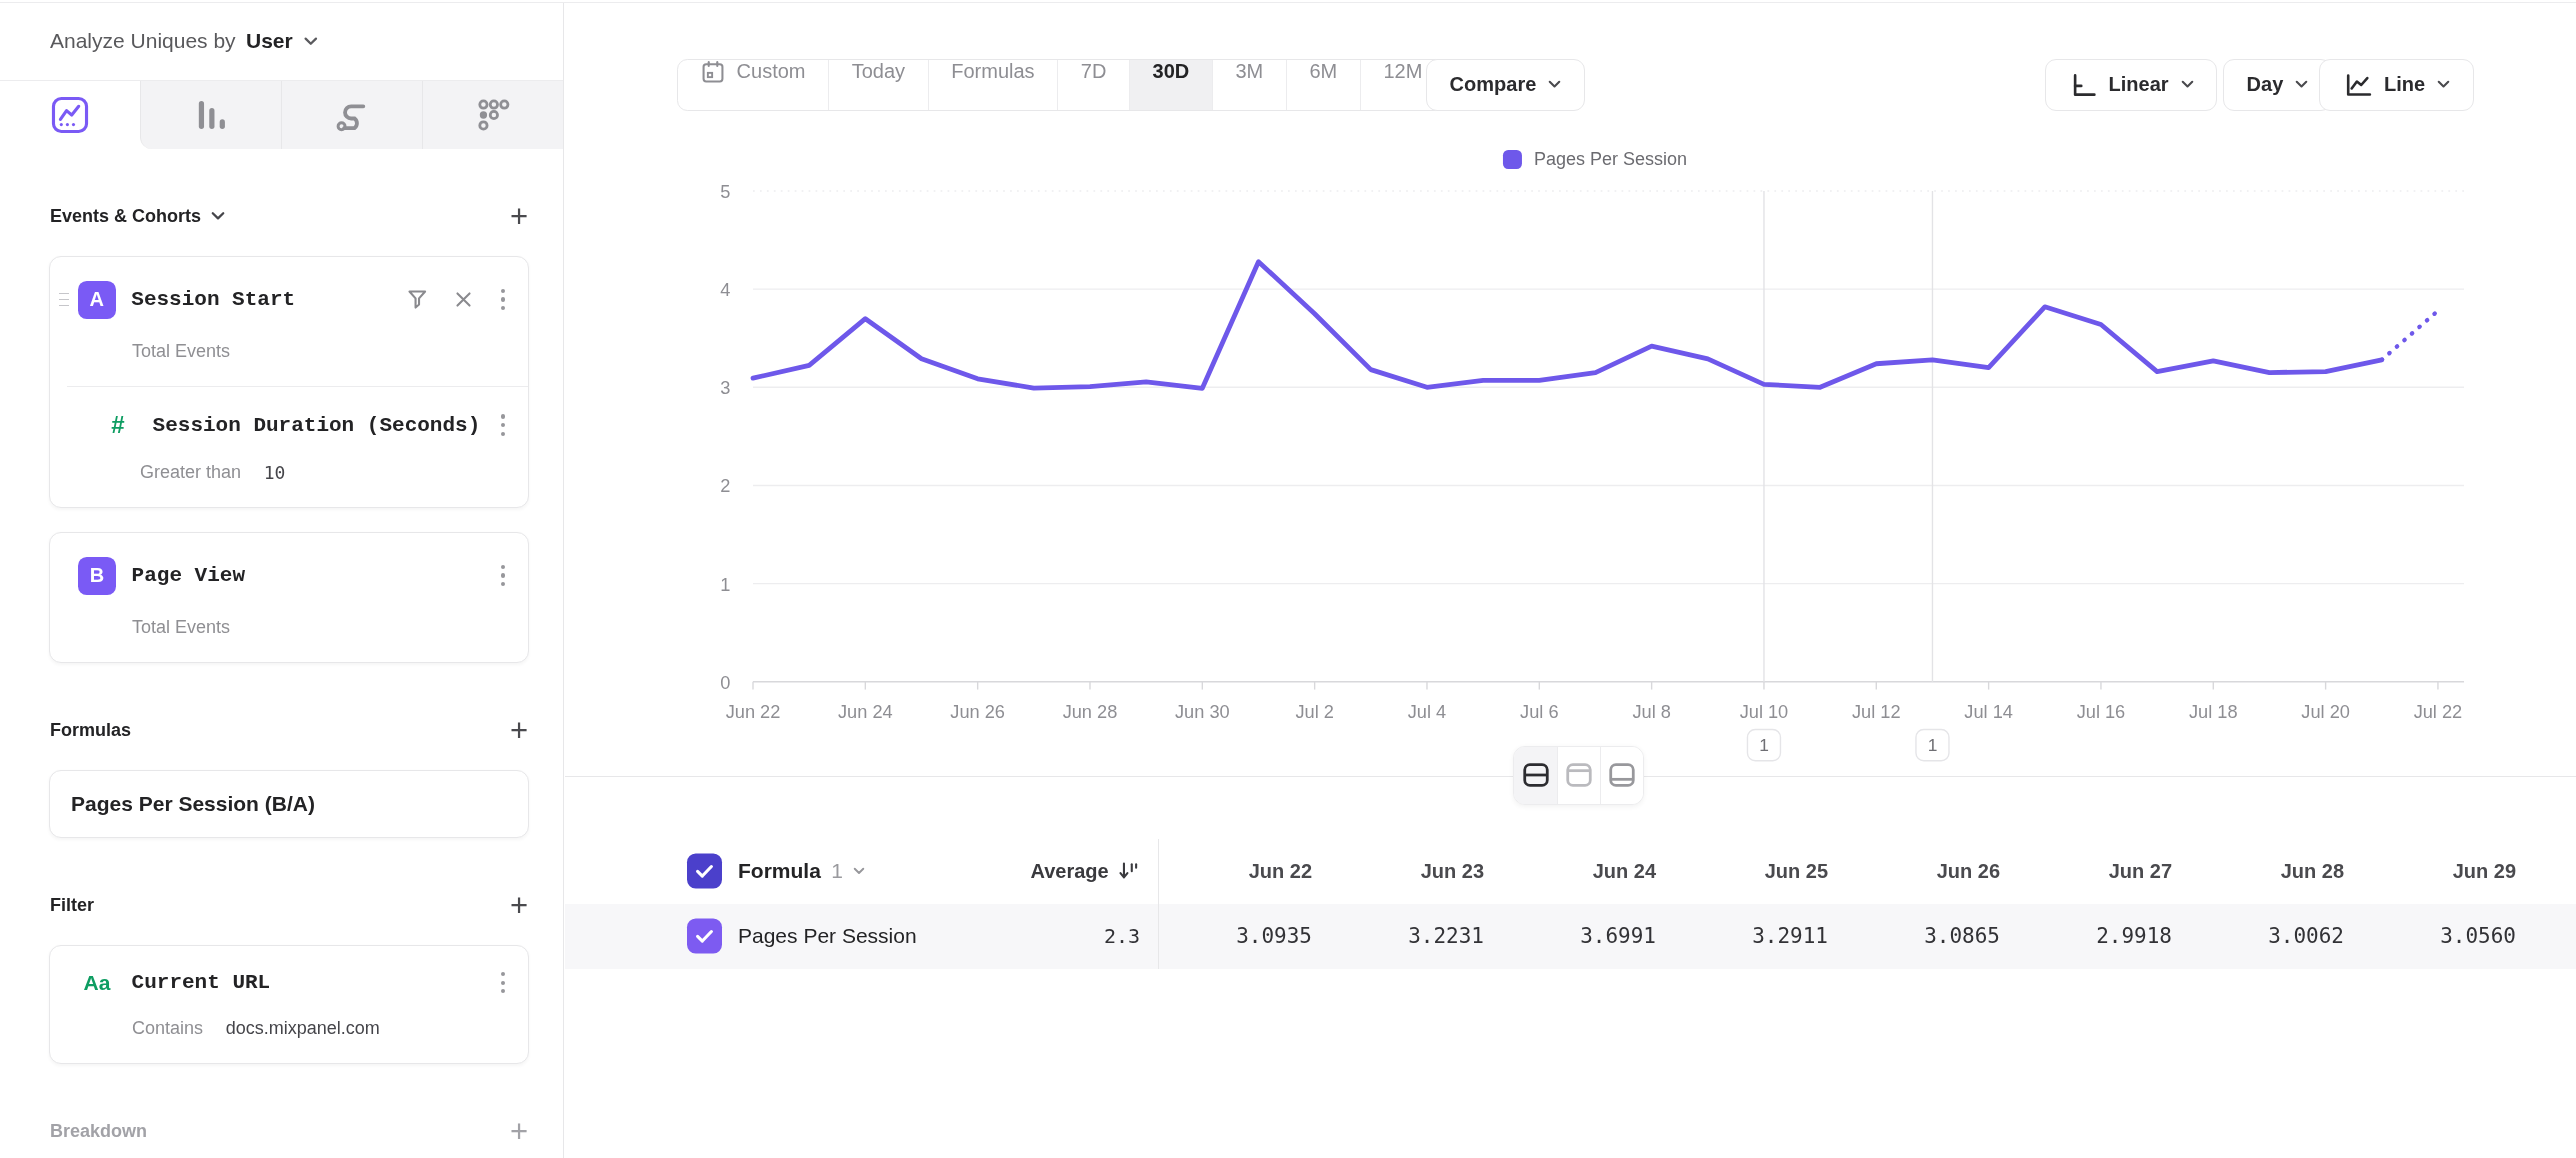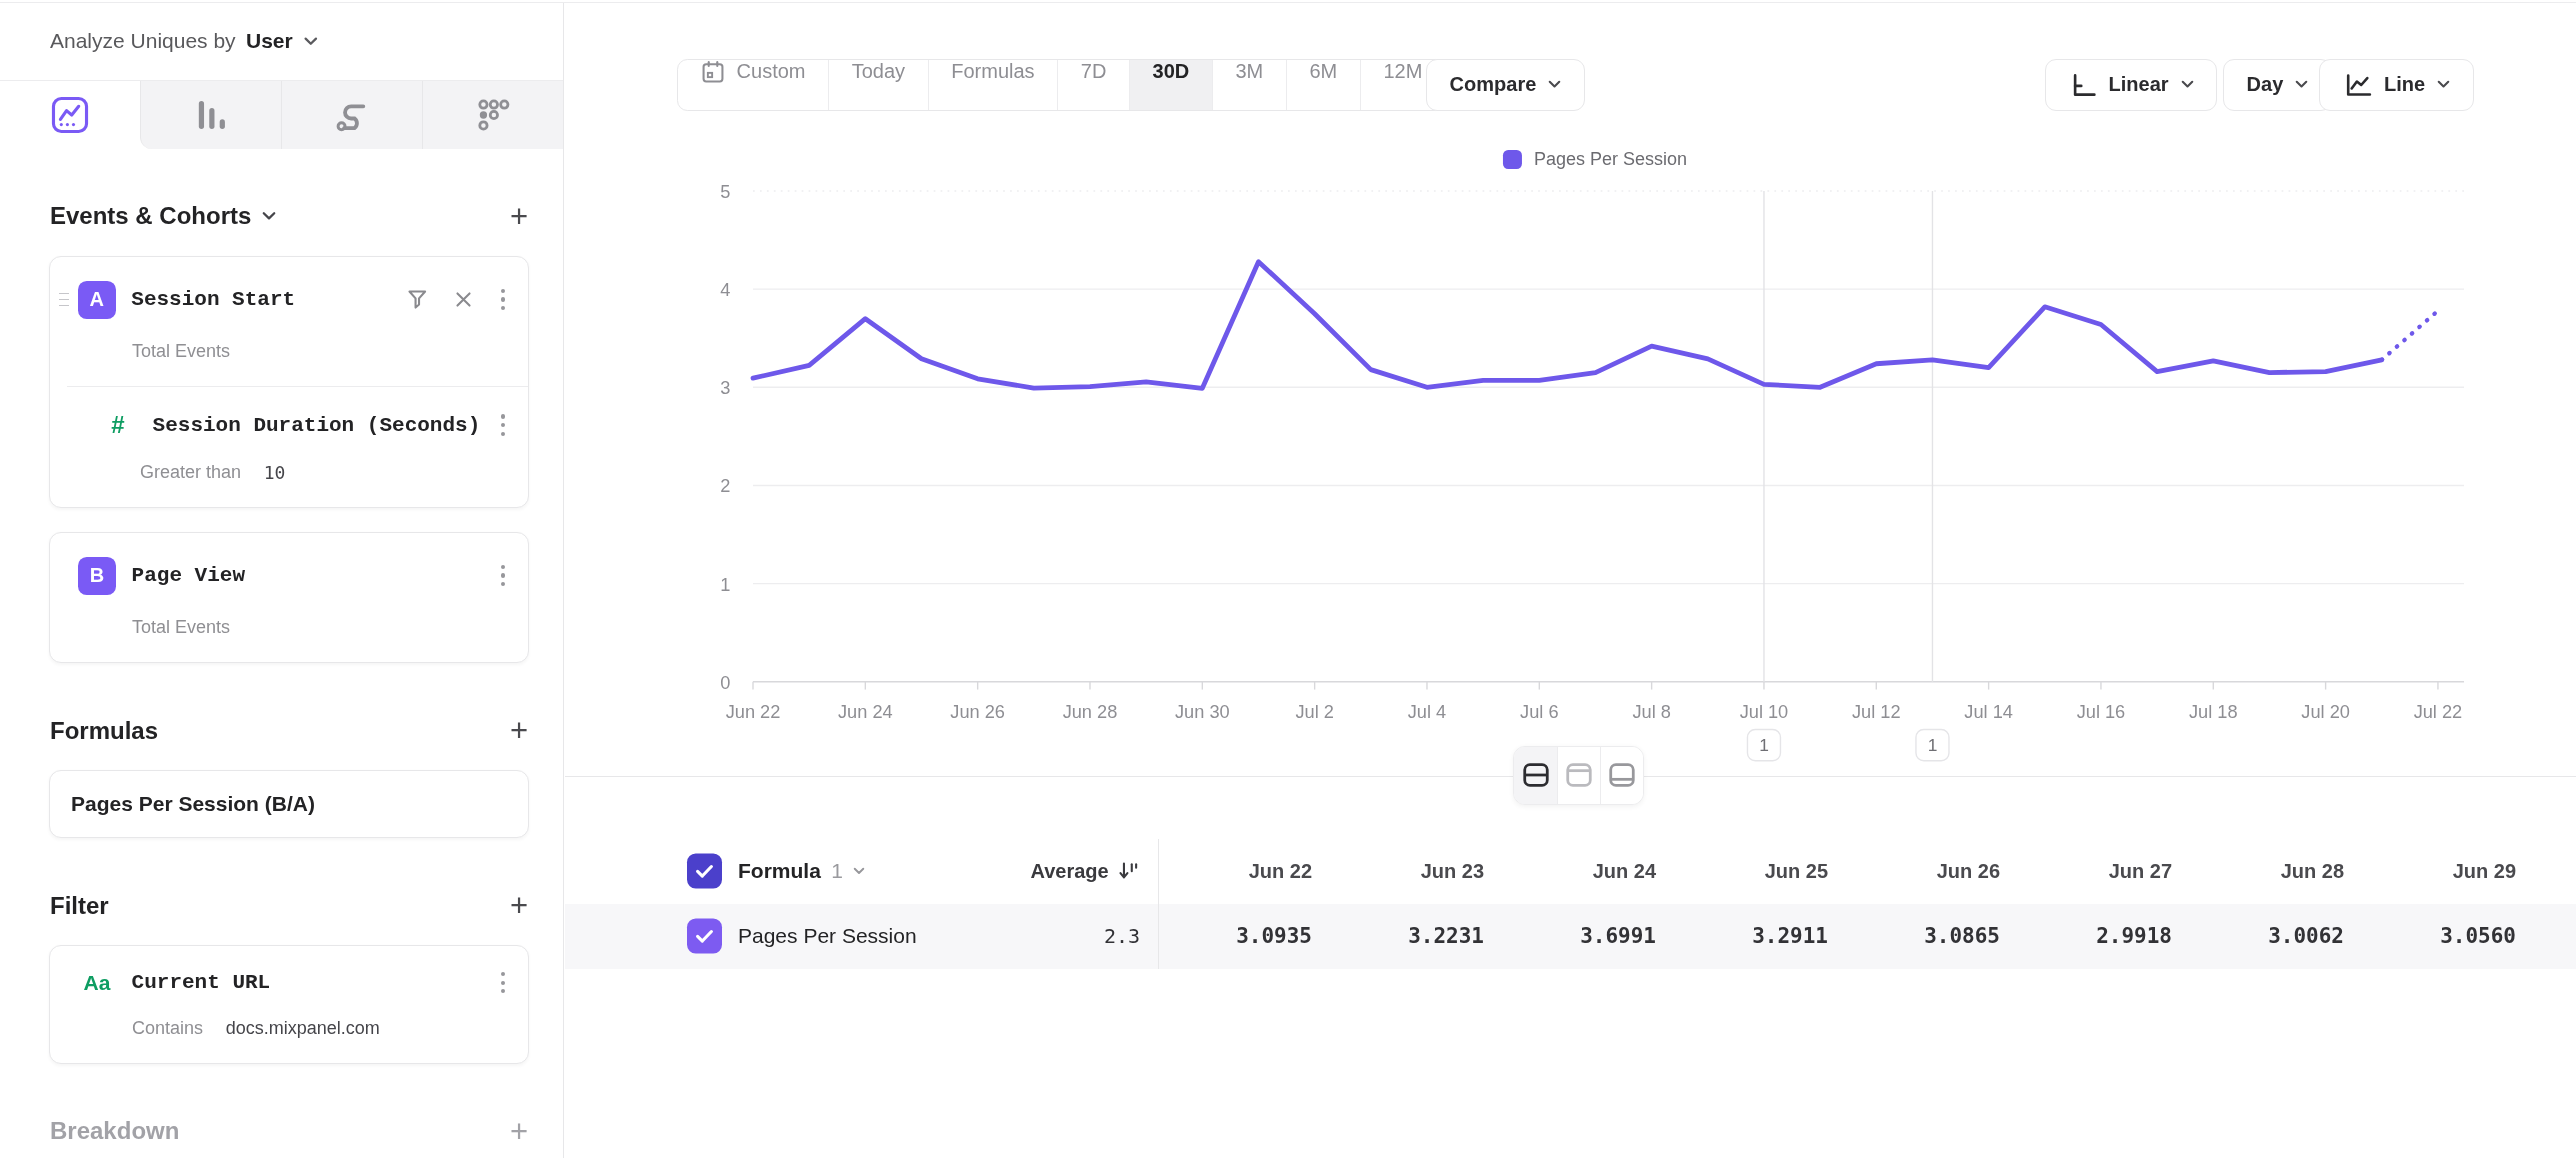--- a/index.html
+++ b/index.html
@@ -16,21 +16,21 @@
   .sb-header b { color:#232325; font-weight:700; margin-left:10.4px; }
   .sb-header .chev { margin-left:10.4px; }
   .sb-tabs { height:68px; display:flex; }
   .sb-tab { flex:1; display:flex; align-items:center; justify-content:center; background:#f3f3f5;
     border-left:0.9px solid #e7e7e9; cursor:pointer; }
   .sb-tab.first { border-left:none; }
   .sb-tab.active { background:#fff; border-left:none; }
   .sb-tab.roundL { border-radius:0 0 0 12px; }
   .section-head { display:flex; align-items:center; justify-content:space-between;
     margin:52px 35px 0 50px; }
-  .section-title { font-size:24px; font-weight:700; color:#232325; display:flex; align-items:center; }
+  .section-title { font-size:18px; font-weight:700; color:#232325; display:flex; align-items:center; }
   .section-title.dim { color:#a2a2a7; }
   .plus-btn { font-size:31px; font-weight:300; color:#4a4a4e; line-height:1; cursor:pointer; }
   .plus-btn.dim { color:#a2a2a7; }
   .card { margin:24px 0 0 49px; width:480px; border:0.9px solid #e7e7e9; border-radius:12px;
     background:#fff; box-shadow:0 1.7px 3.5px rgba(0,0,0,.04); }
   .card-row { display:flex; align-items:center; padding:24px 21px 5.2px 8.7px; }
   .card-row.noglyph { padding-left:28px; }
   .drag-handle { width:12px; margin-right:7px; display:flex; flex-direction:column; gap:4.3px; }
   .drag-handle i { display:block; height:1.7px; width:10.4px; background:#c6c6ca; }
   .letter-badge { width:38px; height:38px; border-radius:8.7px; background:#7a5af5; color:#fff;
@@ -93,21 +93,21 @@
   .tbl-name .grp { font-weight:700; color:#232325; }
   .tbl-name .num { color:#9a9a9e; }
   .tbl-name .nm { color:#232325; }
   .avg-cell { position:absolute; left:347px; width:228px; top:0; height:100%;
     display:flex; align-items:center; justify-content:flex-end; gap:8.7px;
     font-size:20px; font-weight:700; color:#3a3a3e; }
   .avg-val { font-family:"DejaVu Sans Mono", monospace; font-weight:400; color:#323236; }
   .date-cols { position:absolute; left:594px; right:0; top:0; height:100%; display:flex; }
   .date-col { width:172px; padding-right:19px; display:flex; align-items:center;
     justify-content:flex-end; font-size:20px; color:#4a4a4e; font-weight:700; }
-  .val-col { font-family:"DejaVu Sans Mono", monospace; font-weight:700; font-size:21px; color:#323236; }
+  .val-col { font-family:"DejaVu Sans Mono", monospace; font-weight:400; font-size:21px; color:#323236; }
 
   svg.ic { display:block; }
 </style>
 </head>
 <body>
 
 <div class="app">
   <div class="topline"></div>
 
   <div class="sidebar">

